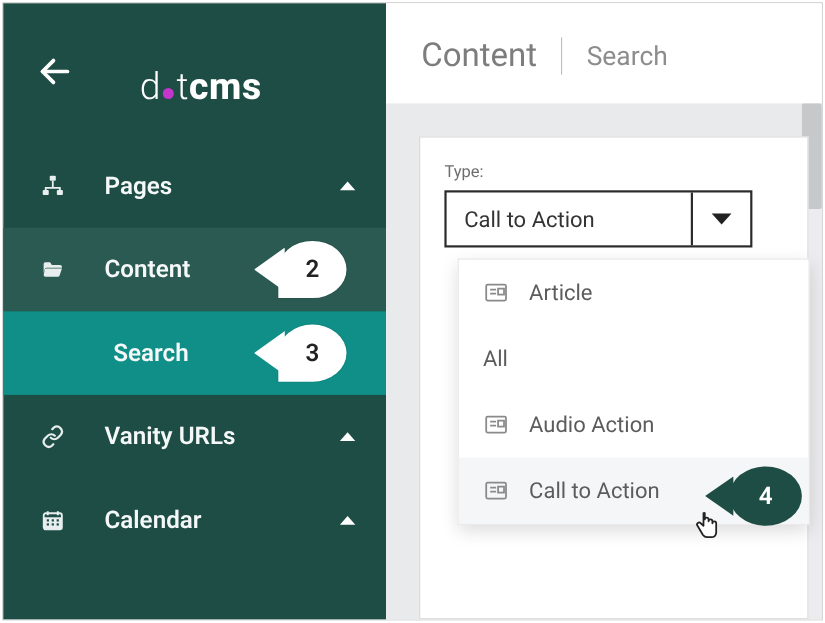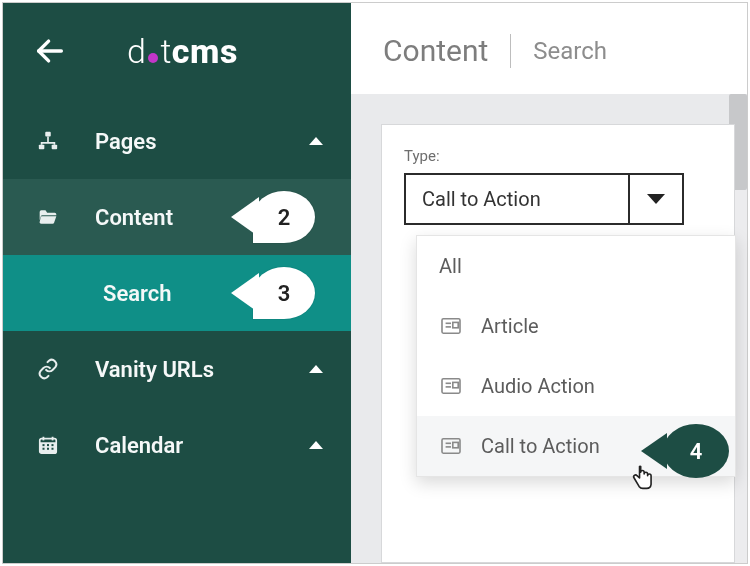--- a/index.html
+++ b/index.html
@@ -41,21 +41,21 @@
     letter-spacing: 0.5px;
     color: #fff;
   }
   .logo .dot-accent {
     width: 10px; height: 10px;
     background: #c336c9;
     border-radius: 50%;
     display: inline-block;
     margin: 0 2px;
   }
-  .logo .bold { font-weight: 800; }
+  .logo .bold { font-weight: 800; margin-top: 28px; }
 
   .nav { display:flex; flex-direction:column;text-align:right; }
   .nav-item {
     display:flex;
     align-items:center;
     padding: 0 28px;
     height: 76px;
     position: relative;
     cursor: pointer;
   }
@@ -369,32 +369,32 @@
         <div class="field-label">Type:</div>
         <div class="select">
           <div class="select-value">Call to Action</div>
           <div class="select-caret">
             <span class="caret-down"></span>
           </div>
         </div>
 
         <div class="dropdown">
           <div class="dropdown-item">
-            <span>All</span>
-          </div>
-          <div class="dropdown-item">
             <span class="dd-icon">
               <svg width="22" height="18" viewBox="0 0 24 20" fill="none" stroke="#8a8a8a" stroke-width="1.8">
                   <rect x="2" y="2" width="20" height="16" rx="1.5"></rect>
                   <line x1="6" y1="7" x2="12" y2="7"></line>
                   <line x1="6" y1="11" x2="12" y2="11"></line>
                   <rect x="14" y="6" width="6" height="6"></rect>
                 </svg>
             </span>
             <span>Article</span>
+          </div>
+          <div class="dropdown-item">
+            <span>All</span>
           </div>
           <div class="dropdown-item">
             <span class="dd-icon">
               <svg width="22" height="18" viewBox="0 0 24 20" fill="none" stroke="#8a8a8a" stroke-width="1.8">
                   <rect x="2" y="2" width="20" height="16" rx="1.5"></rect>
                   <line x1="6" y1="7" x2="12" y2="7"></line>
                   <line x1="6" y1="11" x2="12" y2="11"></line>
                   <rect x="14" y="6" width="6" height="6"></rect>
                 </svg>
             </span>

